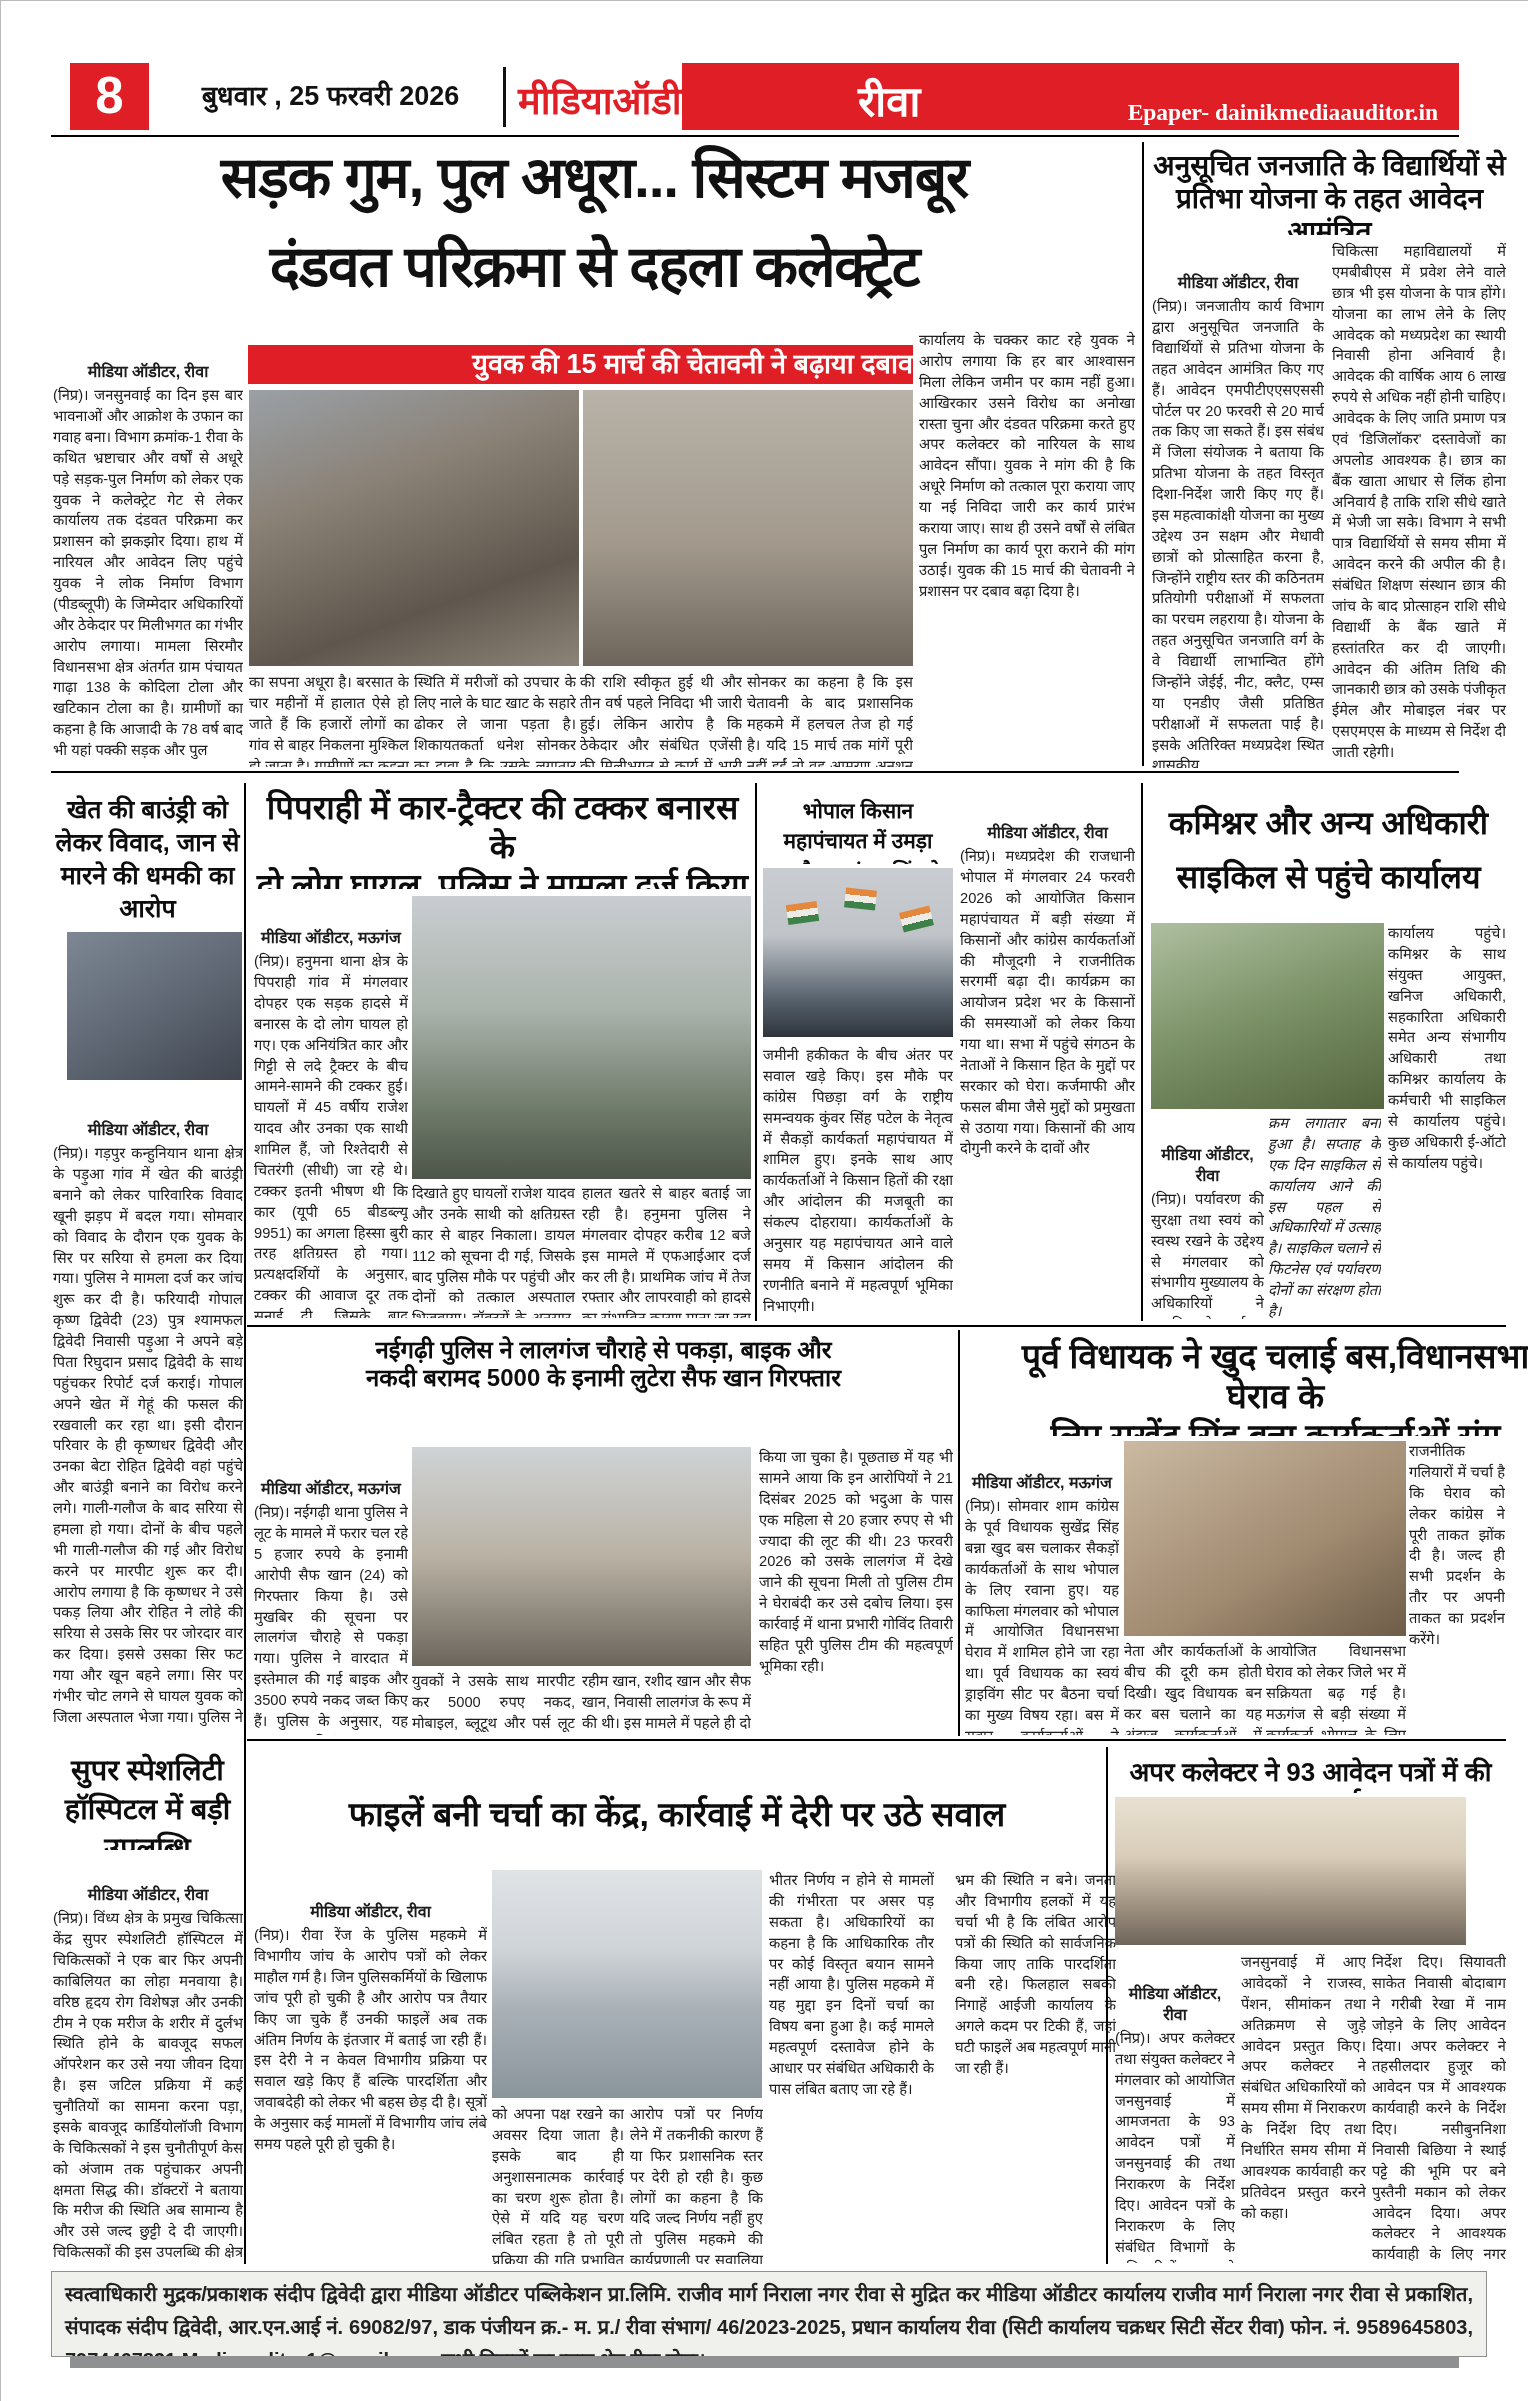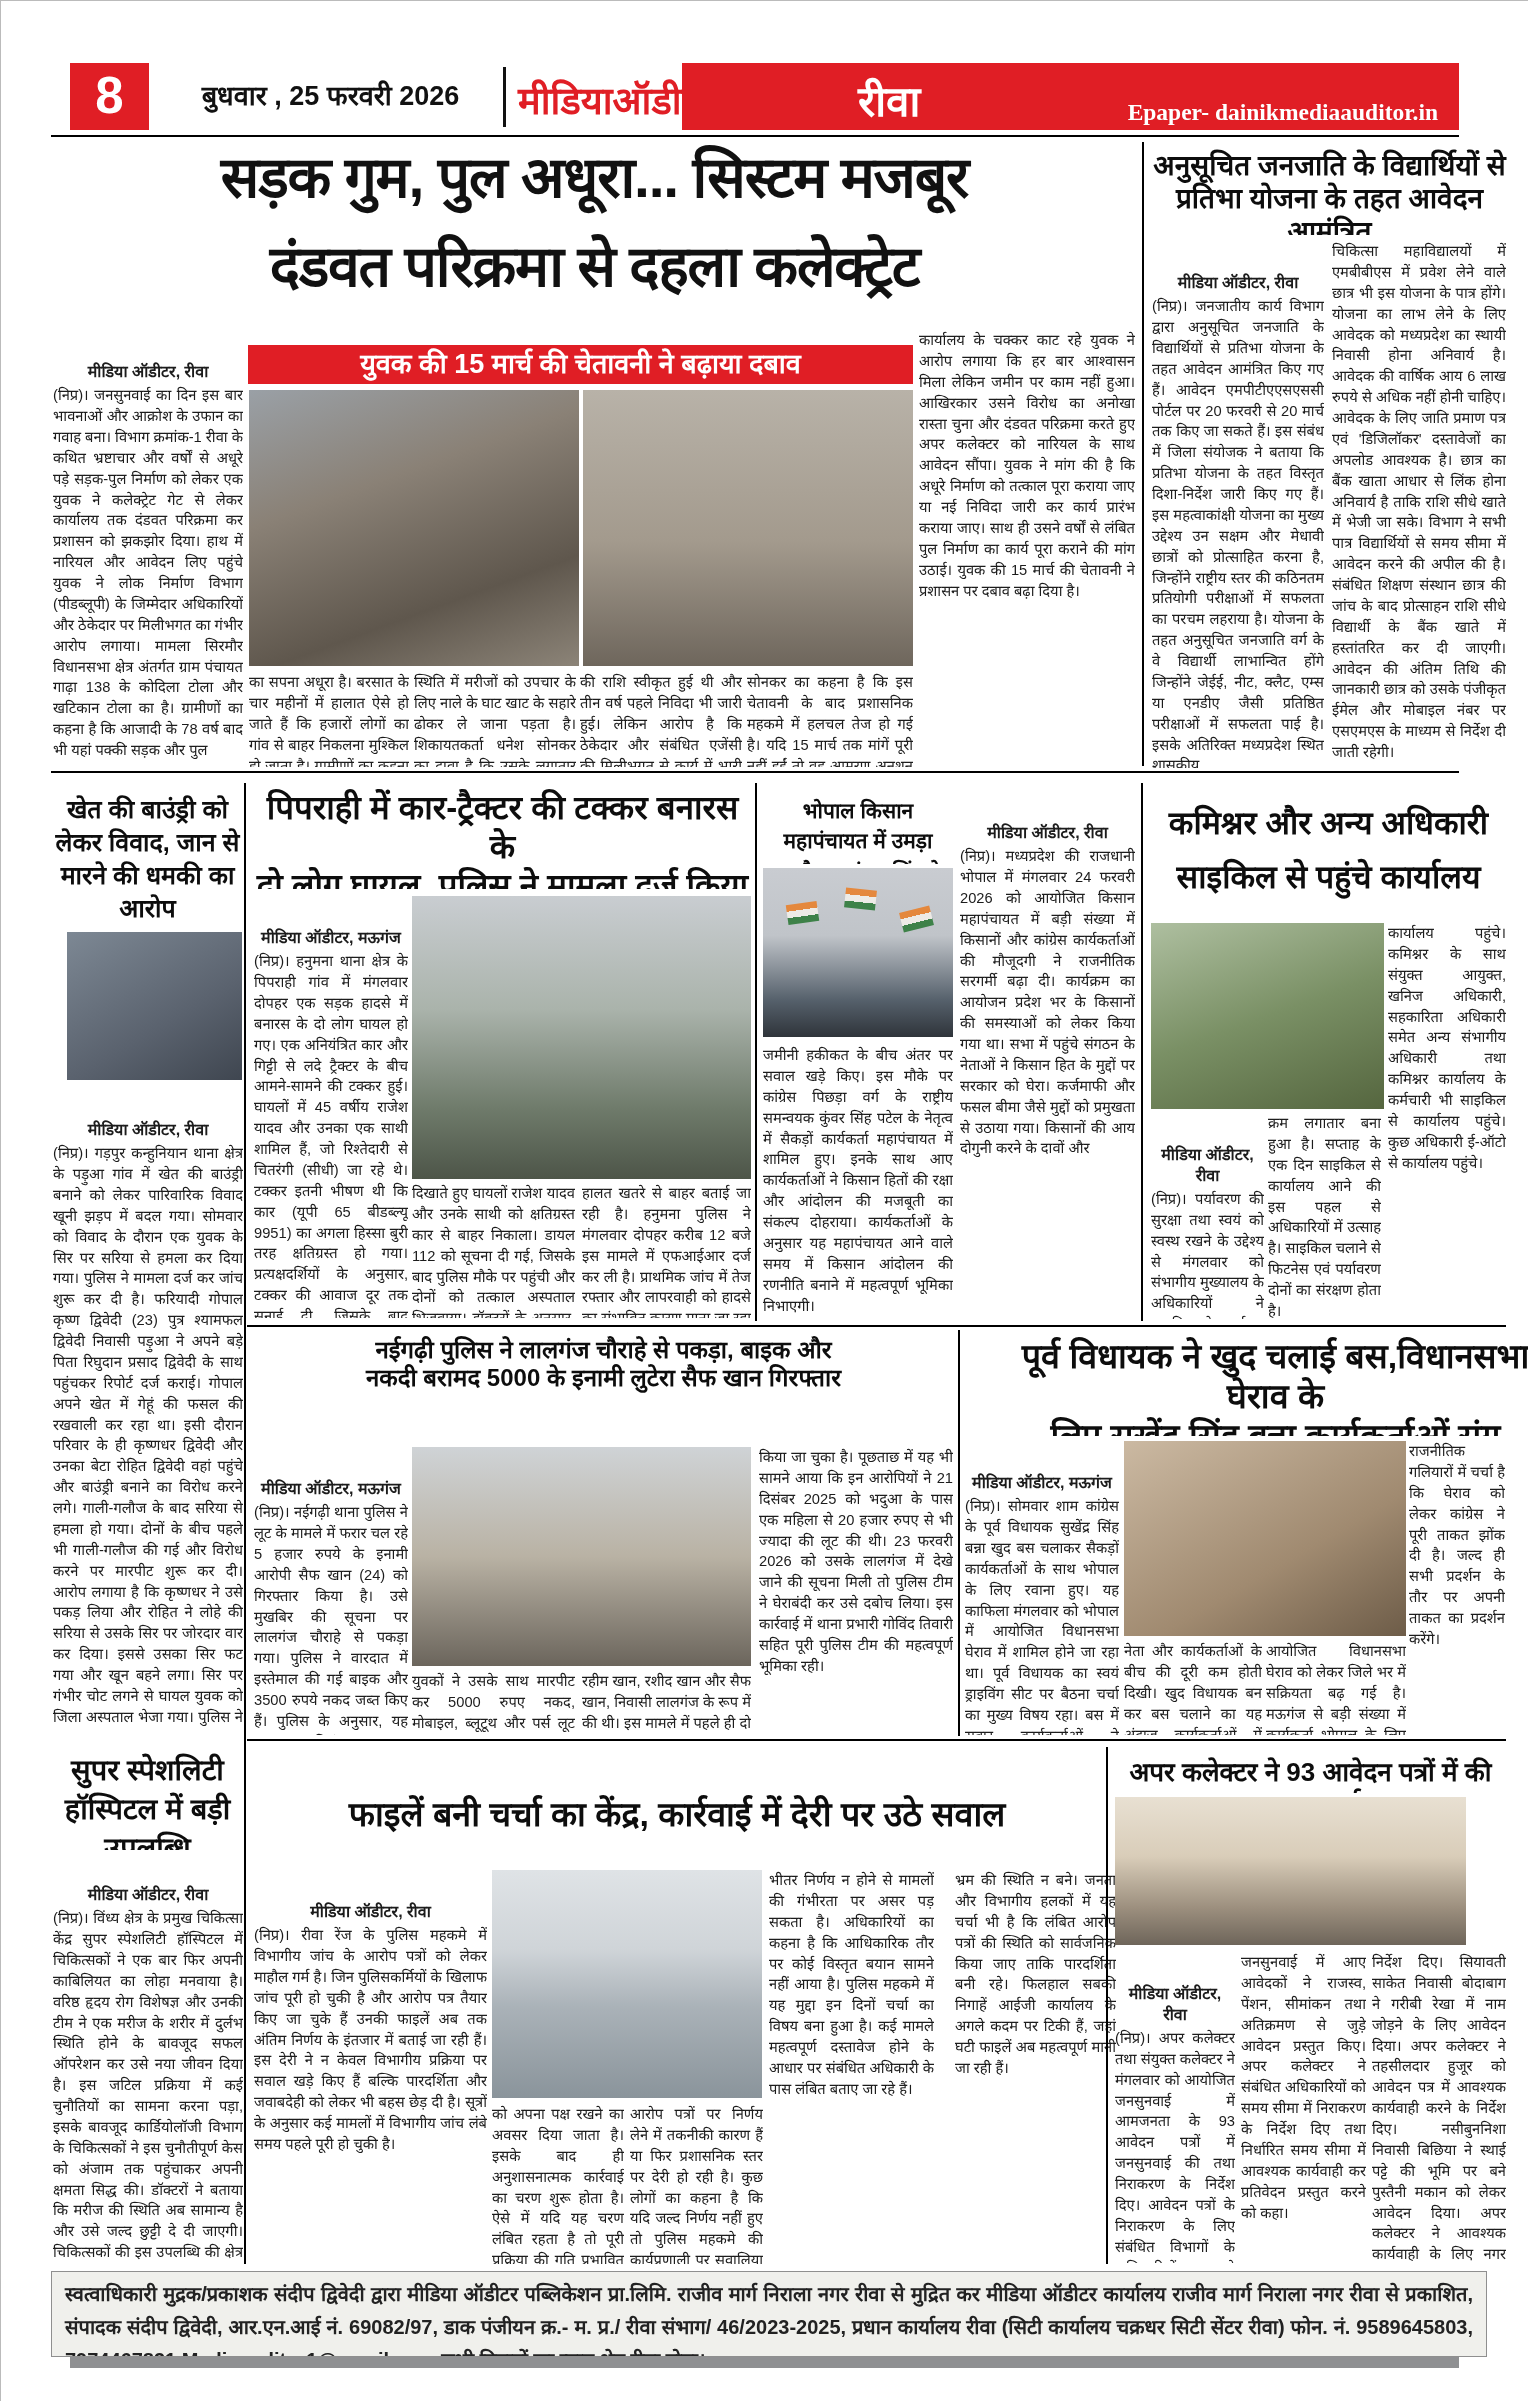--- a/index.html
+++ b/index.html
@@ -38,21 +38,21 @@
   <div class="abs hrule" style="left:50px;top:134px;width:1408px;"></div>
 
   <div class="abs lead-h" style="left:53px;top:148px;width:1081px;height:86px;">सड़क गुम, पुल अधूरा... सिस्टम मजबूर</div>
   <div class="abs lead-h" style="left:53px;top:237px;width:1081px;height:86px;">दंडवत परिक्रमा से दहला कलेक्ट्रेट</div>
 
   <div class="abs col" style="left:52px;top:329px;width:190px;height:438px;">
     <div class="byline">मीडिया ऑडीटर, रीवा</div>
     <span>(निप्र)। जनसुनवाई का दिन इस बार भावनाओं और आक्रोश के उफान का गवाह बना। विभाग क्रमांक-1 रीवा के कथित भ्रष्टाचार और वर्षों से अधूरे पड़े सड़क-पुल निर्माण को लेकर एक युवक ने कलेक्ट्रेट गेट से लेकर कार्यालय तक दंडवत परिक्रमा कर प्रशासन को झकझोर दिया। हाथ में नारियल और आवेदन लिए पहुंचे युवक ने लोक निर्माण विभाग (पीडब्लूपी) के जिम्मेदार अधिकारियों और ठेकेदार पर मिलीभगत का गंभीर आरोप लगाया। मामला सिरमौर विधानसभा क्षेत्र अंतर्गत ग्राम पंचायत गाढ़ा 138 के कोदिला टोला और खटिकान टोला का है। ग्रामीणों का कहना है कि आजादी के 78 वर्ष बाद भी यहां पक्की सड़क और पुल</span>
   </div>
 
-  <div class="abs red subhead" style="left:247px;top:344px;width:665px;height:39px;">युवक की 15 मार्च की चेतावनी ने बढ़ाया दबाव</div>
+  <div class="abs red subhead" style="left:247px;top:344px;width:665px;height:39px;text-align:right;">युवक की 15 मार्च की चेतावनी ने बढ़ाया दबाव</div>
 
   <div class="abs photo" style="left:248px;top:389px;width:330px;height:276px;background:linear-gradient(160deg,#9aa0a6 0%,#8a8176 35%,#5f574d 72%,#8c8478 100%);"></div>
   <div class="abs photo" style="left:582px;top:389px;width:330px;height:276px;background:linear-gradient(180deg,#b8b2a8 0%,#a39a8d 55%,#6e665c 100%);"></div>
 
   <div class="abs col" style="left:248px;top:671px;width:160px;height:95px;">का सपना अधूरा है। बरसात के चार महीनों में हालात ऐसे हो जाते हैं कि हजारों लोगों का गांव से बाहर निकलना मुश्किल हो जाता है। ग्रामीणों का कहना है कि इसी अव्यवस्था के चलते गांव का विकास भी ठप पड़ा है।</div>
   <div class="abs col" style="left:413px;top:671px;width:162px;height:95px;">स्थिति में मरीजों को उपचार के लिए नाले के घाट खाट के सहारे ढोकर ले जाना पड़ता है। शिकायतकर्ता धनेश सोनकर का दावा है कि उसके लगातार संघर्ष के बाद इस कार्य के लिए करीब 2.51 करोड़ रुपये</div>
   <div class="abs col" style="left:579px;top:671px;width:162px;height:95px;">की राशि स्वीकृत हुई थी और तीन वर्ष पहले निविदा भी जारी हुई। लेकिन आरोप है कि ठेकेदार और संबंधित एजेंसी की मिलीभगत से कार्य में भारी अनियमितता बरती गई और काम अधूरा छोड़ दिया गया।</div>
   <div class="abs col" style="left:746px;top:671px;width:166px;height:95px;">सोनकर का कहना है कि इस चेतावनी के बाद प्रशासनिक महकमे में हलचल तेज हो गई है। यदि 15 मार्च तक मांगें पूरी नहीं हुईं तो वह आमरण अनशन करेगा, जिसकी जिम्मेदारी प्रशासन की होगी। इस चेतावनी के बाद देखना यह है कि सिस्टम जागेगा या फिर यह संघर्ष भी कागजों में दफन होगा।</div>
   <div class="abs col" style="left:918px;top:329px;width:216px;height:437px;">कार्यालय के चक्कर काट रहे युवक ने आरोप लगाया कि हर बार आश्वासन मिला लेकिन जमीन पर काम नहीं हुआ। आखिरकार उसने विरोध का अनोखा रास्ता चुना और दंडवत परिक्रमा करते हुए अपर कलेक्टर को नारियल के साथ आवेदन सौंपा। युवक ने मांग की है कि अधूरे निर्माण को तत्काल पूरा कराया जाए या नई निविदा जारी कर कार्य प्रारंभ कराया जाए। साथ ही उसने वर्षों से लंबित पुल निर्माण का कार्य पूरा कराने की मांग उठाई। युवक की 15 मार्च की चेतावनी ने प्रशासन पर दबाव बढ़ा दिया है।</div>
 
@@ -100,21 +100,21 @@
 
   <div class="abs vrule" style="left:1140px;top:782px;height:538px;"></div>
 
   <div class="abs headline" style="left:1150px;top:795px;width:355px;height:121px;font-size:32px;line-height:1.7;"><span>कमिश्नर और अन्य अधिकारी</span><br><span>साइकिल से पहुंचे कार्यालय</span></div>
   <div class="abs photo" style="left:1150px;top:922px;width:233px;height:186px;background:linear-gradient(160deg,#aebfa0 0%,#7a9065 50%,#55663f 100%);"></div>
   <div class="abs col" style="left:1387px;top:922px;width:118px;height:396px;">कार्यालय पहुंचे। कमिश्नर के साथ संयुक्त आयुक्त, खनिज अधिकारी, सहकारिता अधिकारी समेत अन्य संभागीय अधिकारी तथा कमिश्नर कार्यालय के कर्मचारी भी साइकिल से कार्यालय पहुंचे। कुछ अधिकारी ई-ऑटो से कार्यालय पहुंचे।</div>
   <div class="abs col" style="left:1150px;top:1112px;width:113px;height:206px;">
     <div class="byline">मीडिया ऑडीटर, रीवा</div>
     <span>(निप्र)। पर्यावरण की सुरक्षा तथा स्वयं को स्वस्थ रखने के उद्देश्य से मंगलवार को संभागीय मुख्यालय के अधिकारियों ने साइकिल से कार्यालय पहुंचकर मिसाल पेश की।</span>
   </div>
-  <div class="abs col" style="left:1267px;top:1112px;width:113px;height:206px;">क्रम लगातार बना हुआ है। सप्ताह के एक दिन साइकिल से कार्यालय आने की इस पहल से अधिकारियों में उत्साह है। साइकिल चलाने से फिटनेस एवं पर्यावरण दोनों का संरक्षण होता है।</div>
+  <div class="abs col" style="left:1267px;top:1112px;width:113px;height:206px;font-style:italic;">क्रम लगातार बना हुआ है। सप्ताह के एक दिन साइकिल से कार्यालय आने की इस पहल से अधिकारियों में उत्साह है। साइकिल चलाने से फिटनेस एवं पर्यावरण दोनों का संरक्षण होता है।</div>
 
   <div class="abs hrule" style="left:246px;top:1324px;width:1259px;"></div>
 
   <div class="abs headline" style="left:253px;top:1335px;width:699px;height:105px;font-size:24px;"><span>नईगढ़ी पुलिस ने लालगंज चौराहे से पकड़ा, बाइक और</span><br><span>नकदी बरामद 5000 के इनामी लुटेरा सैफ खान गिरफ्तार</span></div>
   <div class="abs col" style="left:253px;top:1446px;width:154px;height:288px;">
     <div class="byline">मीडिया ऑडीटर, मऊगंज</div>
     <span>(निप्र)। नईगढ़ी थाना पुलिस ने लूट के मामले में फरार चल रहे 5 हजार रुपये के इनामी आरोपी सैफ खान (24) को गिरफ्तार किया है। उसे मुखबिर की सूचना पर लालगंज चौराहे से पकड़ा गया। पुलिस ने वारदात में इस्तेमाल की गई बाइक और 3500 रुपये नकद जब्त किए हैं। पुलिस के अनुसार, यह मामला 17 दिसंबर 2025 का है। ग्राम डीही (बैजला) निवासी रविंद्र कुशवाहा अपनी कार से अस्पताल जा रहे थे।</span>
   </div>
   <div class="abs photo" style="left:411px;top:1446px;width:339px;height:219px;background:linear-gradient(180deg,#cfd3d6 0%,#b9b2a4 50%,#6b655c 100%);"></div>
   <div class="abs col" style="left:411px;top:1670px;width:163px;height:63px;">युवकों ने उसके साथ मारपीट कर 5000 रुपए नकद, मोबाइल, ब्लूटूथ और पर्स लूट लिया था। आसपास मौजूद लोगों ने आरोपियों की पहचान अब्दुल</div>

